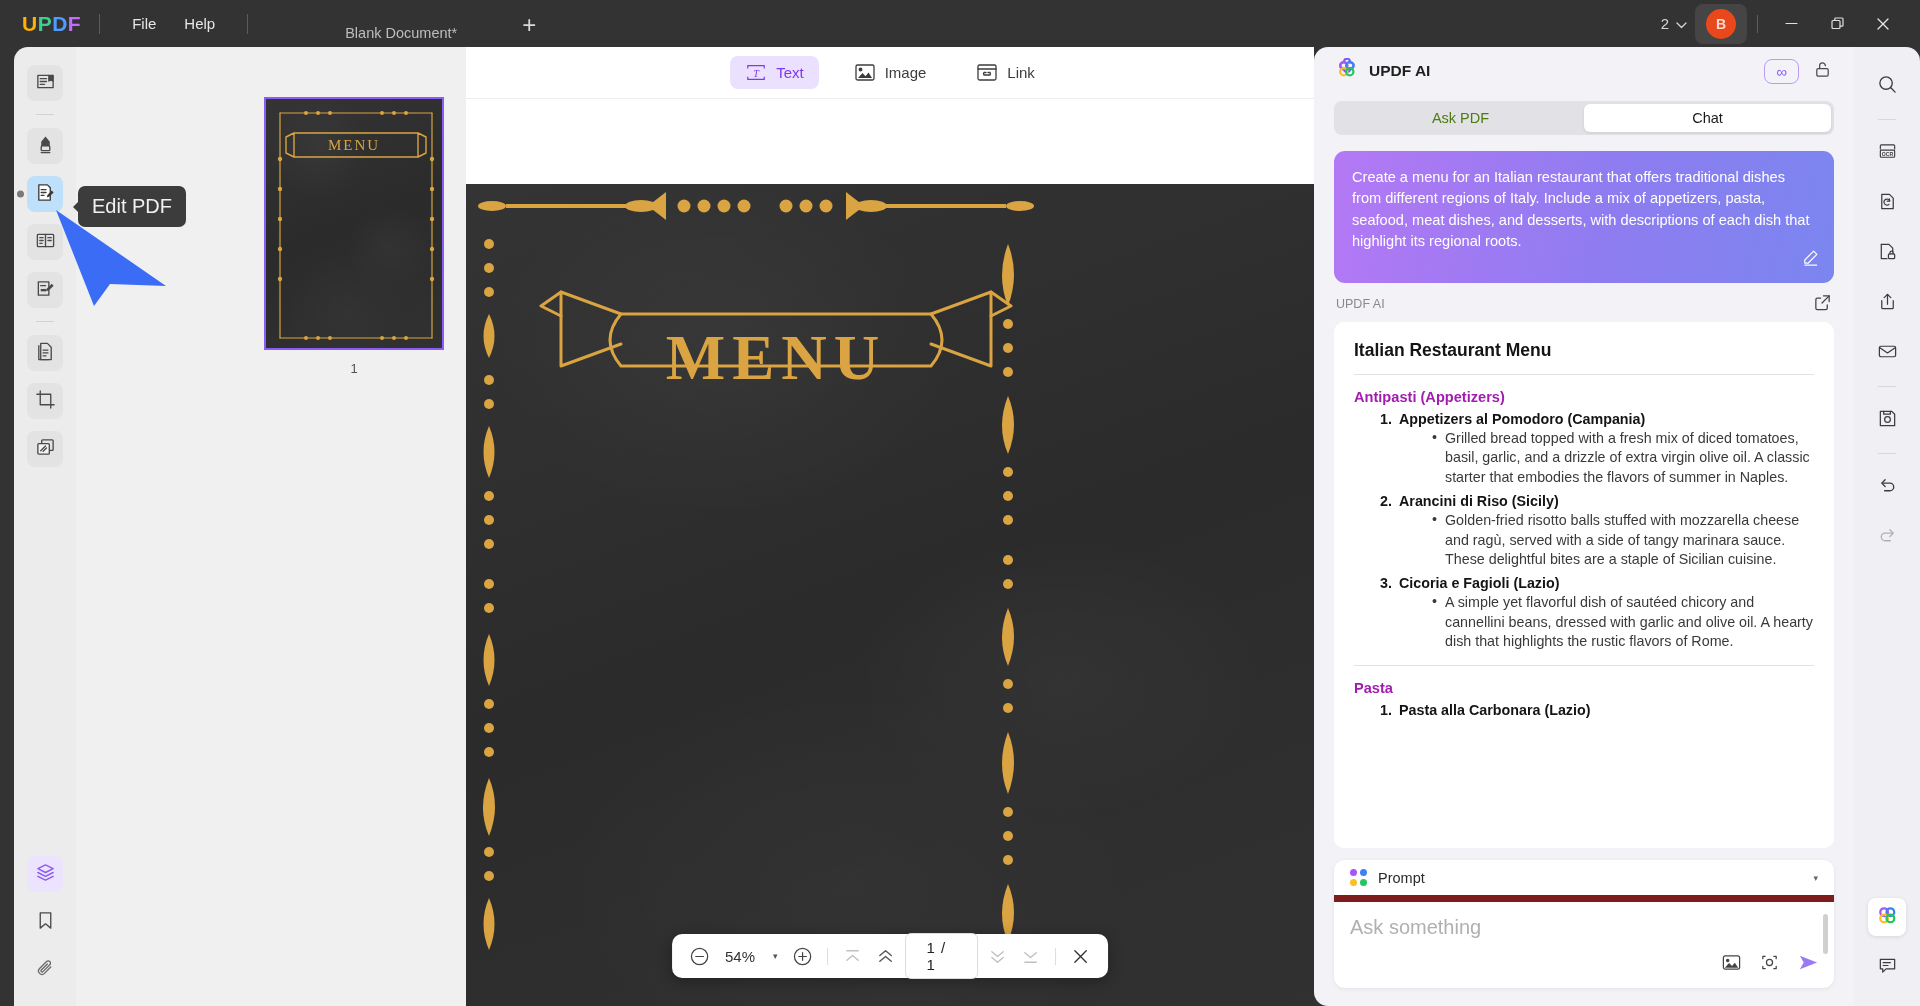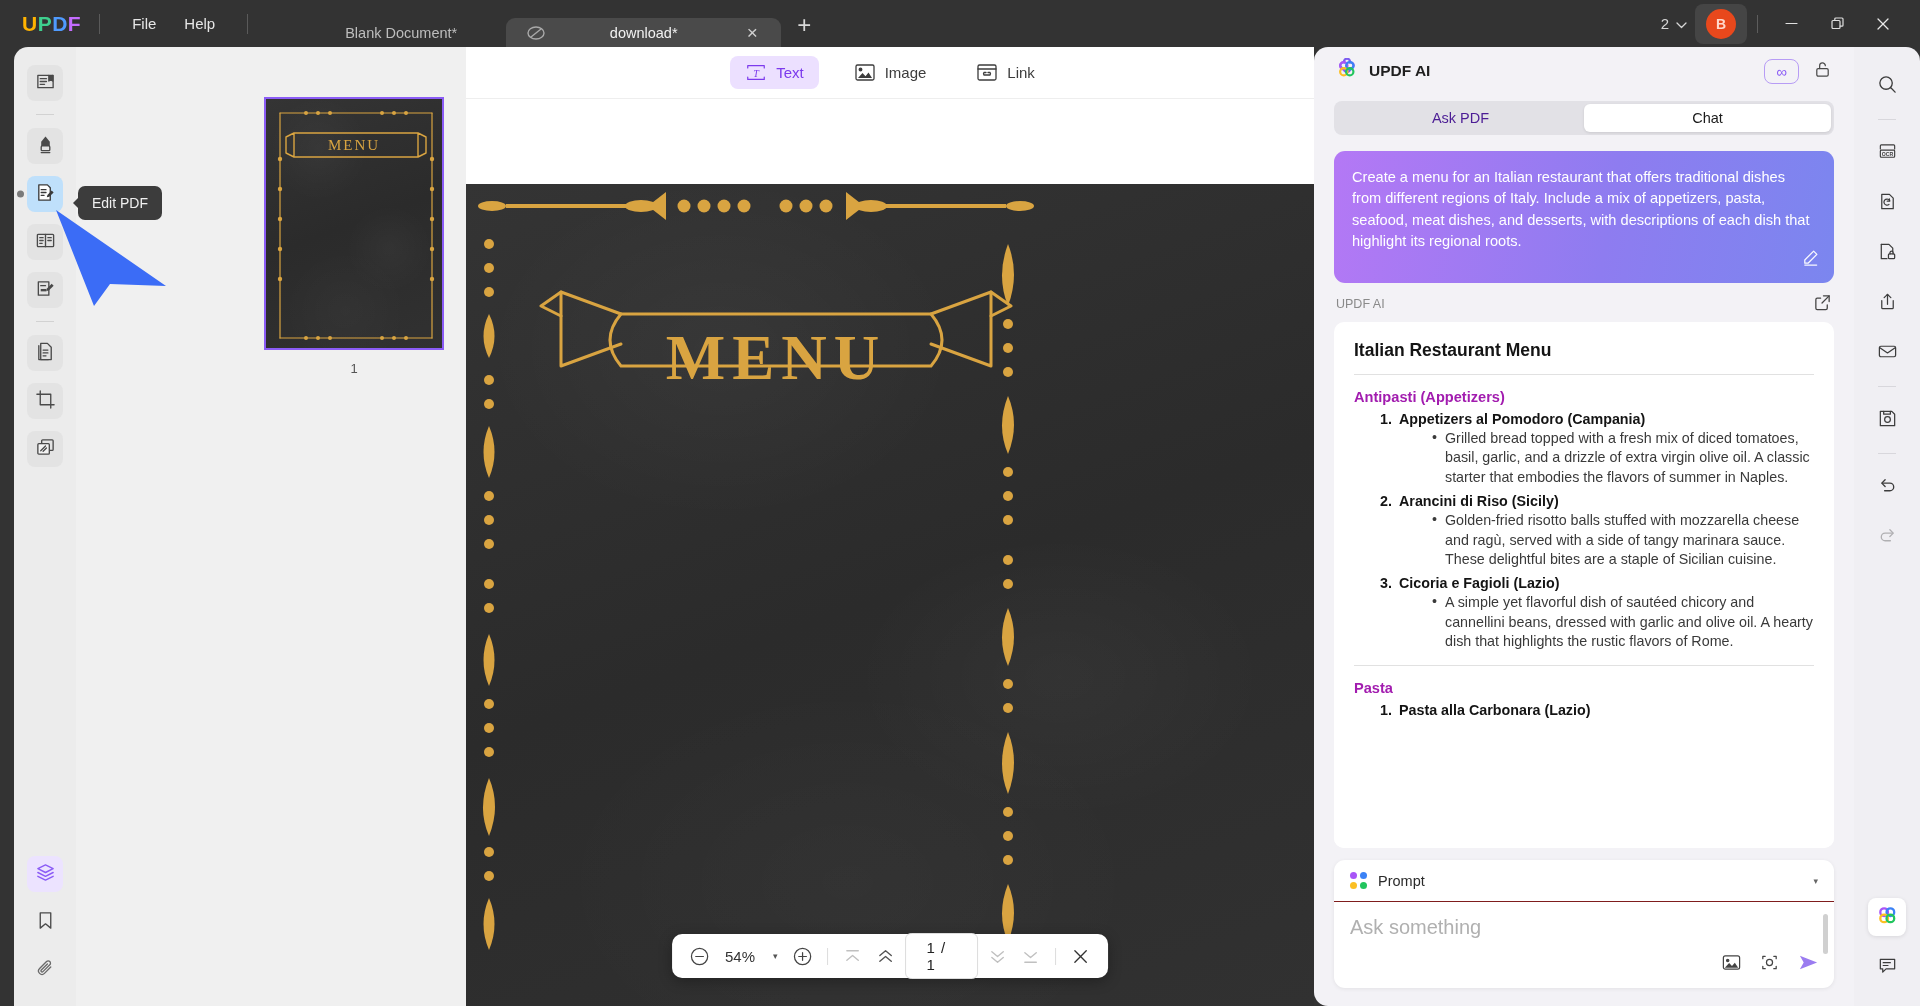--- a/index.html
+++ b/index.html
@@ -68,21 +68,21 @@
   .rail-divider { width:18px; height:1px; background:#d2d2d2; margin:7px 0; }
   .rail-spacer { flex:1; }
   .rail-dot {
     position:absolute; left:-10px; top:50%; transform:translateY(-50%);
     width:7px; height:7px; border-radius:50%; background:#7a7a7a;
   }
 
   
   .tooltip {
     position:absolute; left:78px; top:186px;
-    background:#3c3c3c; color:#f0f0f0; font-size:14px;
+    background:#3c3c3c; color:#f0f0f0; font-size:20px;
     padding:9px 14px; border-radius:7px; white-space:nowrap; z-index:60;
   }
   .tooltip:before{
     content:""; position:absolute; left:-5px; top:50%; transform:translateY(-50%);
     border-top:6px solid transparent; border-bottom:6px solid transparent;
     border-right:6px solid #3c3c3c;
   }
   .bigcursor { position:absolute; left:48px; top:198px; z-index:55; pointer-events:none; }
 
   
@@ -159,21 +159,21 @@
   .infinity-btn {
     border:1.5px solid #b79cf5; border-radius:8px; padding:4px 11px;
     color:#8b5cf6; font-size:15px; line-height:1;
   }
   .ai-tabs {
     margin:6px 20px 0; height:34px; background:#e2e1e6; border-radius:8px;
     display:flex; padding:3px;
   }
   .ai-tab {
     flex:1; display:flex; align-items:center; justify-content:center;
-    font-size:14.5px; color:#4c1d95; border-radius:6px;
+    font-size:14.5px; color:#4d7c0f; border-radius:6px;
   }
   .ai-tab.active { background:#fff; color:#1a1a1a; box-shadow:0 1px 3px rgba(0,0,0,.10); }
 
   .bubble {
     margin:16px 20px 0; border-radius:11px; padding:16px 18px 30px;
     background:linear-gradient(100deg,#b478f5 0%,#8e7cf0 55%,#7b86ef 100%);
     color:#fff; font-size:14.6px; line-height:1.47; position:relative;
   }
   .bubble-edit { position:absolute; right:14px; bottom:9px; opacity:.95; }
 
@@ -199,21 +199,21 @@
   .ans-desc:before { content:"•"; position:absolute; left:0; top:-1px; color:#3a3a3a; }
   .fade-cut { position:absolute; left:0; right:0; bottom:0; height:16px; background:#fff; }
 
   
   .composer {
     margin:12px 20px 18px; background:#fff; border-radius:11px;
     box-shadow:0 1px 4px rgba(0,0,0,.07); overflow:hidden;
   }
   .composer-head {
     height:42px; display:flex; align-items:center; padding:0 16px;
-    border-bottom:1px solid #7f1d1d;
+    border-bottom:7px solid #7f1d1d;
   }
   .composer-head .lbl { font-size:14.5px; color:#2a2a2a; margin-left:11px; }
   .composer-head .caret { margin-left:auto; font-size:9px; color:#666; }
   .dots4 { display:grid; grid-template-columns:7px 7px; gap:3px; }
   .dots4 i { width:7px; height:7px; border-radius:50%; display:block; }
   .composer-body { position:relative; height:86px; padding:14px 16px; }
   .ph { font-size:20px; color:#b0b0b0; }
   .composer-actions { position:absolute; right:14px; bottom:10px; display:flex; align-items:center; gap:17px; }
   .vscroll {
     position:absolute; right:6px; top:12px; width:5px; height:40px;
@@ -242,30 +242,20 @@
   <div class="titlebar">
     <div class="logo"><span class="u">U</span><span class="p">P</span><span class="d">D</span><span class="f">F</span></div>
     <div class="tb-sep"></div>
     <div class="tb-menu">File</div>
     <div class="tb-menu">Help</div>
     <div class="tb-sep"></div>
 
     <div class="tabs">
       <div class="tab inactive">
         <span class="tab-label">Blank Document*</span>
-      </div>
-      <div class="tab active">
-        <span class="slash-icon">
-          <svg width="20" height="20" viewBox="0 0 20 20" fill="none" stroke="#c9c9c9" stroke-width="1.4">
-            <ellipse cx="10" cy="10" rx="8" ry="6"></ellipse>
-              <line x1="5" y1="14" x2="15" y2="6"></line>
-          </svg>
-        </span>
-        <span class="tab-label">download*</span>
-        <span class="tab-close">×</span>
       </div>
       <div class="newtab">+</div>
     </div>
 
     <div class="tb-right">
       <div class="winnum">
         <span>2</span>
         <span>
           <svg width="11" height="7" viewBox="0 0 11 7" fill="none" stroke="#d6d6d6" stroke-width="1.3">
               <path d="M1 1l4.5 4.5L10 1"></path>

